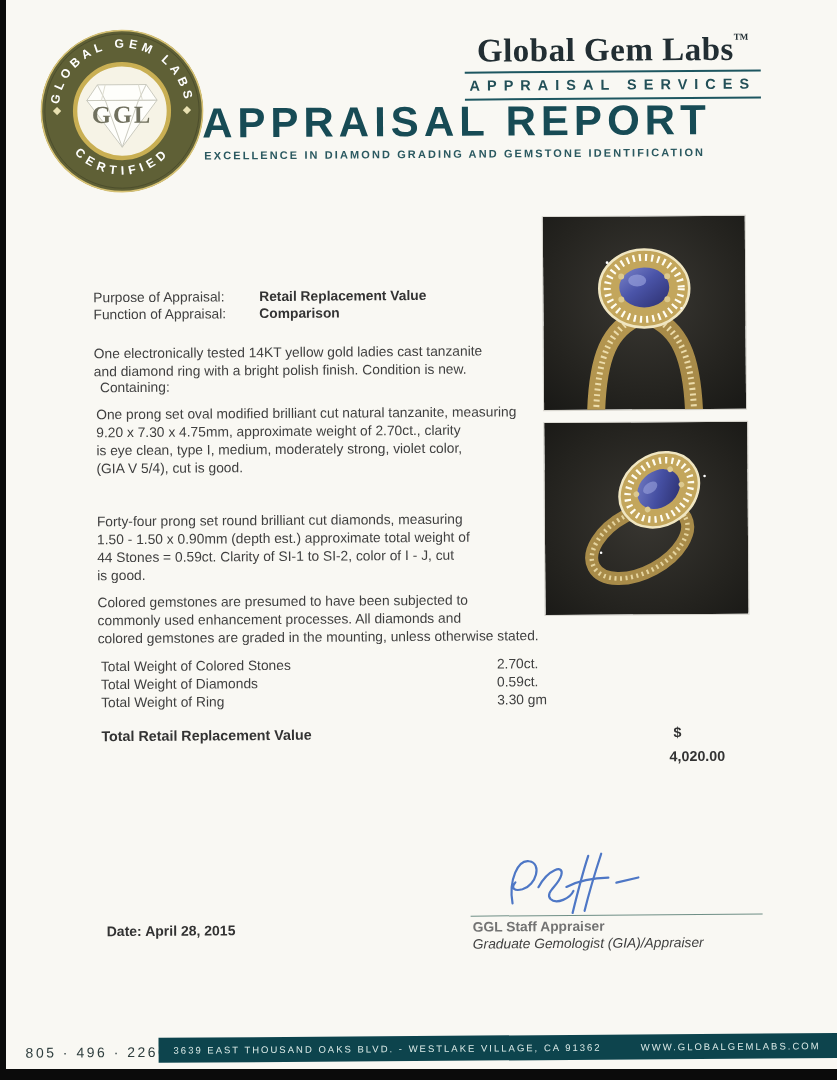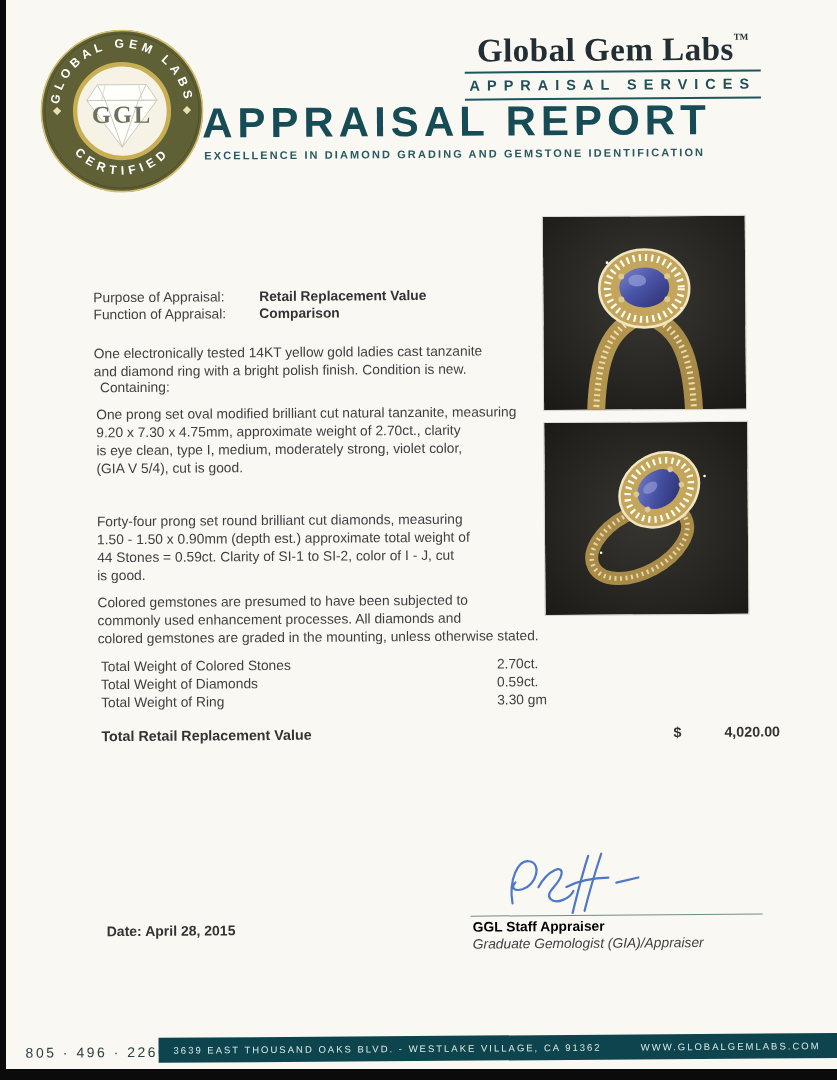--- a/index.html
+++ b/index.html
@@ -53,28 +53,28 @@
   .containing{position:absolute;left:101px;top:378px;font-size:13.8px;}
   .p-tanz{left:97px;top:404px;width:470px;}
   .p-diam{left:97px;top:511px;width:470px;}
   .p-disc{left:97px;top:592px;width:480px;}
 
   .totals{position:absolute;left:100px;top:657px;}
   .total-row{position:relative;height:18px;width:680px;font-size:13.8px;}
   .t-value{position:absolute;left:396px;}
   .grand-total{position:absolute;left:100px;top:726px;width:700px;font-size:14.3px;font-weight:700;color:#333;}
   .gt-currency{position:absolute;left:572px;}
-  .gt-value{position:absolute;left:623px;}
+  .gt-value{position:absolute;left:568px;margin-top:24px;}
 
   
   .date-line{position:absolute;left:104px;top:921px;font-size:14px;font-weight:700;color:#333;}
   .sig-block{position:absolute;left:468px;top:848px;width:294px;}
   .sig-art{position:absolute;left:14px;top:0;width:210px;height:70px;}
   .sig-rule{position:absolute;left:0;top:68px;width:292px;border-top:1px solid #6f8f86;}
-  .sig-name{position:absolute;left:2px;top:72px;font-size:13.8px;font-weight:700;color:#000000;white-space:nowrap;}
+  .sig-name{position:absolute;left:2px;top:72px;font-size:13.8px;font-weight:700;color:#737373;white-space:nowrap;}
   .sig-cred{position:absolute;left:2px;top:89px;font-size:13.8px;font-style:italic;color:#3f3f3f;white-space:nowrap;}
 
   
   .footer-phone{position:absolute;left:22px;top:1042px;font-size:14px;letter-spacing:2.5px;color:#2f3e3e;white-space:nowrap;}
   .footer-bar{
     position:absolute;left:155px;top:1036px;width:690px;height:25px;background:#0d444d;
     color:#dcebe8;font-size:9.5px;letter-spacing:2px;line-height:25px;white-space:nowrap;
   }
   .footer-address{position:absolute;left:15px;}
   .footer-site{position:absolute;right:28px;}

